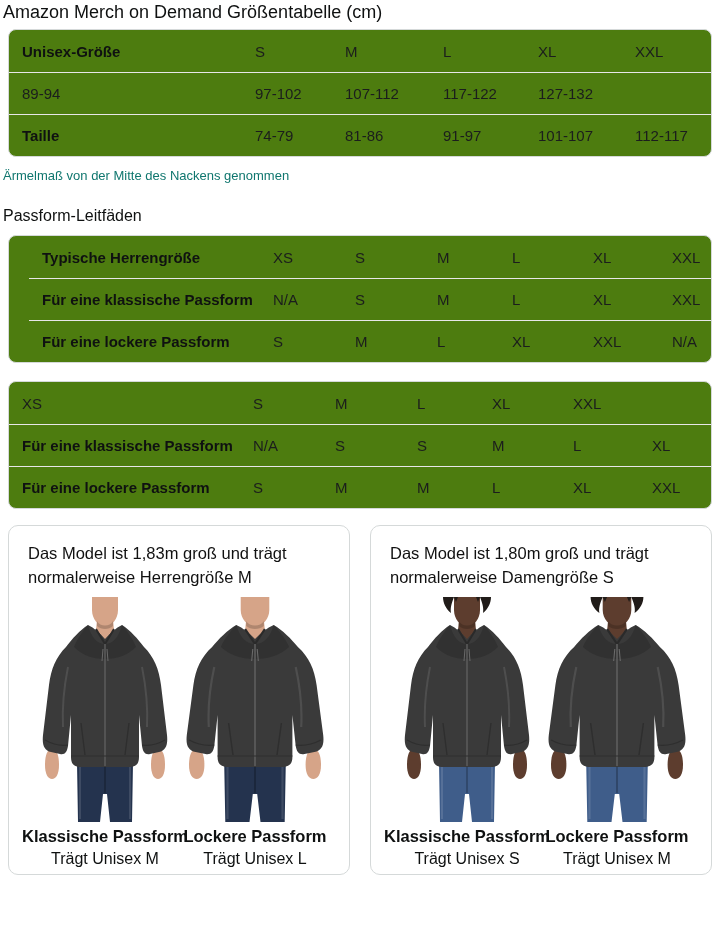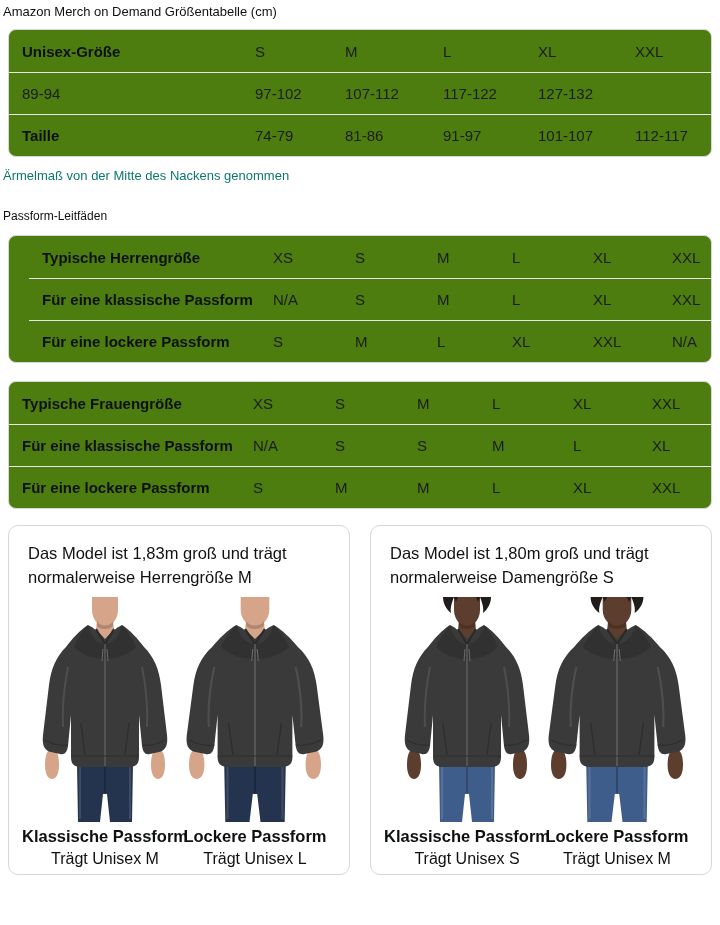--- a/index.html
+++ b/index.html
@@ -13,21 +13,21 @@
   }
   *{box-sizing:border-box;margin:0;padding:0;}
   html,body{width:720px;background:#fff;}
   body{
     height:925px;
     font-family:"Liberation Sans", sans-serif;
     color:var(--ink);
     overflow:hidden;
   }
   .page-title{
-    font-size:13px;
+    font-size:18px;
     font-weight:400;
     line-height:18px;
     margin:3px 0 0 3px;
   }
   .table-card{
     margin:8px 8px 0 8px;
     border:1px solid var(--border);
     border-radius:8px;
     overflow:hidden;
     background:#4d7c0f;
@@ -44,21 +44,21 @@
   .t2 .trow{grid-template-columns:231px 82px 82px 75px 81px 79px auto;}
   .tlabel{font-weight:700;}
   .tcell{font-weight:400;color:#1b1d1d;}
   .note{
     font-size:13px;
     line-height:16px;
     margin:11px 0 0 3px;
     color:#0f766e;
   }
   .section-title{
-    font-size:12px;
+    font-size:16px;
     line-height:20px;
     font-weight:400;
     margin:22px 0 0 3px;
   }
   .t2.first{margin-top:9px;padding-left:20px;}
   .t2.second{margin-top:18px;}
   .cards{
     display:flex;
     gap:20px;
     padding:0 8px;
@@ -198,21 +198,20 @@
     <div class="tcell">M</div>
     <div class="tcell">L</div>
     <div class="tcell">XL</div>
     <div class="tcell">XXL</div>
     <div class="tcell">N/A</div>
   </div>
 </div>
 
 <div class="table-card t2 second">
   <div class="trow">
-    <div class="tlabel">Typische Frauengröße</div>
     <div class="tcell">XS</div>
     <div class="tcell">S</div>
     <div class="tcell">M</div>
     <div class="tcell">L</div>
     <div class="tcell">XL</div>
     <div class="tcell">XXL</div>
   </div>
   <div class="trow">
     <div class="tlabel">Für eine klassische Passform</div>
     <div class="tcell">N/A</div>

